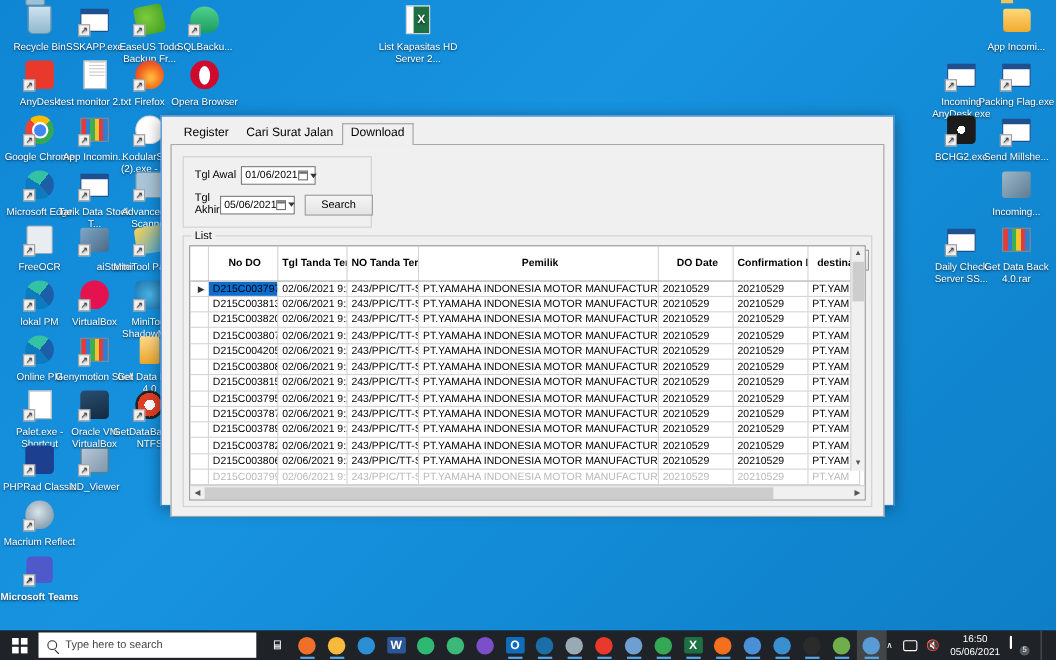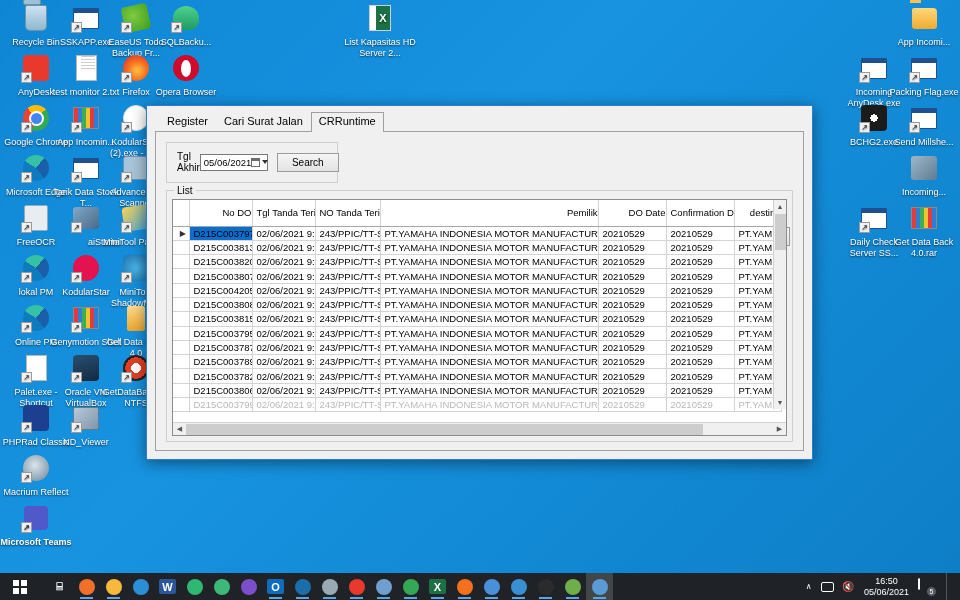--- a/index.html
+++ b/index.html
@@ -303,22 +303,22 @@
   table.grid { border-collapse: collapse; table-layout: fixed; width: 608px; }
   table.grid th, table.grid td {
     border-right: 1px solid #d4d4d4;
     border-bottom: 1px solid #d4d4d4;
     font-size: 9.5px; color: #000;
     padding: 0 0 0 4px;
     height: 14.3px; overflow: hidden; white-space: nowrap;
     text-overflow: clip;
   }
   table.grid thead th {
-    height: 26px; vertical-align: middle;
-    background: #fff; font-weight: normal; text-align: right;
+    height: 31px; vertical-align: middle;
+    background: #fff; font-weight: bold; text-align: center;
     border-bottom: 1px solid #a7a7a7;
     line-height: 11px;
   }
   td.sel { background: #0b6ecf; color: #fff; }
   .col-mark { width: 16px; }
   .col-do { width: 63px; }
   .col-tgl { width: 63px; }
   .col-no { width: 65px; }
   .col-pem { width: 218px; }
   .col-dod { width: 68px; }
@@ -534,21 +534,21 @@
         <div class="art-edge"></div>
         <span class="shortcut-arrow"></span>
       </div>
       <span class="cap">lokal PM</span>
     </div>
     <div class="desk-icon" style="left: 50px; top: 252px;">
       <div class="glyph">
         <div class="art-geny"></div>
         <span class="shortcut-arrow"></span>
       </div>
-      <span class="cap">KodularStar</span>
+      <span class="cap">VirtualBox</span>
     </div>
     <div class="desk-icon" style="left: 100px; top: 252px;">
       <div class="glyph">
         <div class="art-shadow"></div>
         <span class="shortcut-arrow"></span>
       </div>
       <span class="cap">MiniTool ShadowMa..</span>
     </div>
     <div class="desk-icon" style="left: 0px; top: 302px;">
       <div class="glyph">
@@ -685,27 +685,37 @@
   </div>
 
 <div class="win">
 
 
   <div class="win-body">
 
     <div class="tabstrip" id="tabstrip">
         <div class="tab">Register</div>
         <div class="tab">Cari Surat Jalan</div>
-        <div class="tab active">CRRuntime</div>
+        <div class="tab active">Download</div>
       </div>
 
     <div class="tab-content" style="position:relative;">
 
       <div class="filter-row">
         <div class="filter-box">
+          <div class="frow">
+            <div class="flabel">Tgl Awal</div>
+            <div class="datebox">
+              <span>01/06/2021</span>
+              <span class="dbtn">
+                <span class="dcal"></span>
+                <span class="dcar"></span>
+              </span>
+            </div>
+          </div>
           <div class="frow">
             <div class="flabel">Tgl Akhir</div>
             <div class="datebox">
               <span>05/06/2021</span>
               <span class="dbtn">
                 <span class="dcal"></span>
                 <span class="dcar"></span>
               </span>
             </div>
             <div class="btn btn-search">Search</div>
@@ -911,20 +921,24 @@
         </div>
       </div>
 
     </div>
   </div>
 </div>
 
 <div class="taskbar">
   <div class="tb-start">
     <div class="winlogo"></div>
+  </div>
+  <div class="tb-search">
+    <span class="mag"></span>
+    <span class="tb-search-text">Type here to search</span>
   </div>
   <div class="tb-icons" id="tb-icons">
       <div class="tb-ic">
         <span style="color: rgb(255, 255, 255); font-size: 11px; font-weight: bold; width: 17px; height: 15px; display: flex; align-items: center; justify-content: center; background: transparent; border-radius: 2px;">⌸</span>
       </div>
       <div class="tb-ic running">
         <span style="width: 16px; height: 16px; border-radius: 50%; background: rgb(240, 112, 42);"></span>
       </div>
       <div class="tb-ic running">
         <span style="width: 16px; height: 16px; border-radius: 50%; background: rgb(246, 185, 59);"></span>

